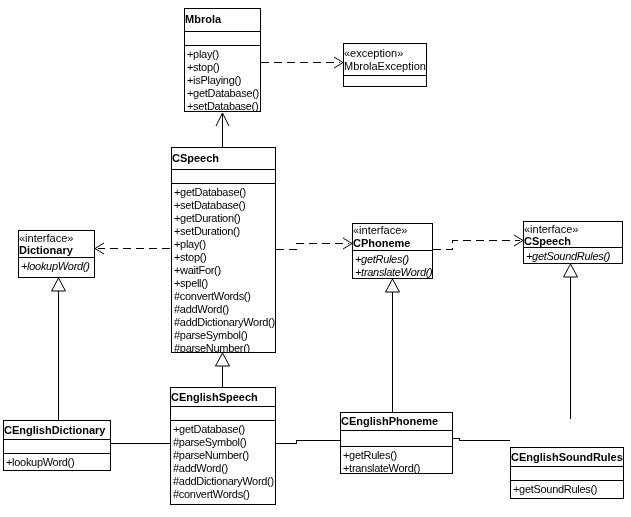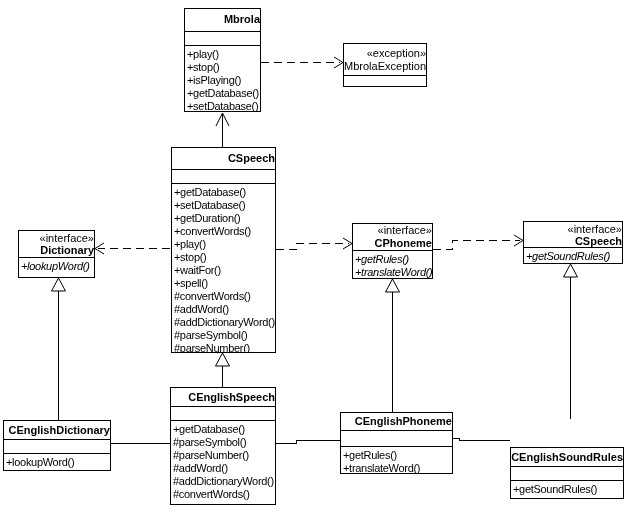--- a/index.html
+++ b/index.html
@@ -28,21 +28,21 @@
     border: 1px solid #000000;
     z-index: 1;
     display: flex;
     flex-direction: column;
     font-size: 11px;
     line-height: 13px;
   }
   .c-title {
     box-sizing: border-box;
     font-weight: bold;
-    text-align: right;
+    text-align: left;
     display: flex;
     flex-direction: column;
     justify-content: center;
     white-space: nowrap;
     overflow: hidden;
   }
   .c-title .stereo {
     font-weight: normal;
   }
   .c-attrs {
@@ -180,21 +180,21 @@
     <div class="c-attrs"></div>
   </div>
 
   <div class="uml-class" id="box-cspeech">
     <div class="c-title">CSpeech</div>
     <div class="c-attrs"></div>
     <div class="c-methods">
       <div class="m">+getDatabase()</div>
       <div class="m">+setDatabase()</div>
       <div class="m">+getDuration()</div>
-      <div class="m">+convertWords()</div>
+      <div class="m">+setDuration()</div>
       <div class="m">+play()</div>
       <div class="m">+stop()</div>
       <div class="m">+waitFor()</div>
       <div class="m">+spell()</div>
       <div class="m">#convertWords()</div>
       <div class="m">#addWord()</div>
       <div class="m">#addDictionaryWord()</div>
       <div class="m">#parseSymbol()</div>
       <div class="m">#parseNumber()</div>
     </div>

